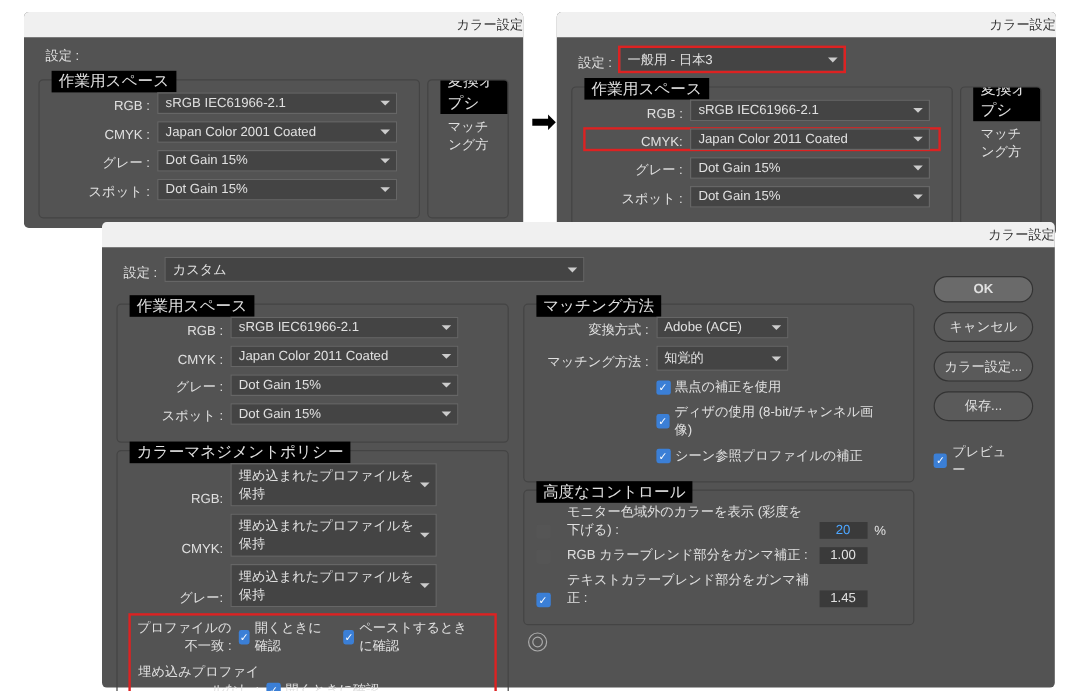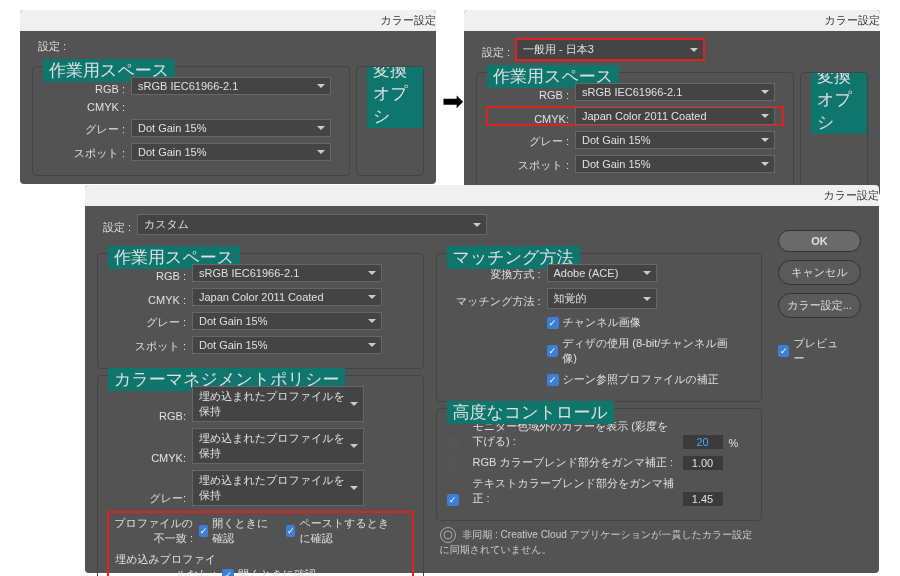--- a/index.html
+++ b/index.html
@@ -5,21 +5,21 @@
   * { box-sizing: border-box; margin: 0; padding: 0; }
   body { background: #fff; font-family: sans-serif; font-size: 11px; color: #e0e0e0; width: 900px; height: 576px; position: relative; }
   .panel { background: #535353; border-radius: 4px; position: absolute; }
   .titlebar { background: #f0f0f0; color: #333; text-align: right; padding: 3px 0; font-size: 11px; border-radius: 4px 4px 0 0; }
   .content { padding: 8px 12px; }
   .row { display: flex; align-items: flex-end; margin-bottom: 6px; }
   .lbl { text-align: right; padding-right: 6px; color: #e0e0e0; font-size: 11px; }
   .dd { background: #444; border: 1px solid #666; color: #e0e0e0; padding: 2px 18px 2px 6px; font-size: 11px; position: relative; display: inline-block; }
   .dd::after { content: ""; position: absolute; right: 5px; top: 50%; transform: translateY(-50%); border-left: 4px solid transparent; border-right: 4px solid transparent; border-top: 4px solid #ccc; }
   .group { border: 1px solid #444; border-radius: 4px; padding: 10px 10px 8px 10px; margin-top: 6px; position: relative; }
-  .group-title { position: absolute; top: -8px; left: 10px; background: #0f766e; padding: 0 6px; font-size: 17px; }
+  .group-title { position: absolute; top: -8px; left: 10px; background: #000000; padding: 0 6px; font-size: 13px; }
   .hi-red { outline: 2px solid #d22; outline-offset: -1px; }
   .arrow-big { position: absolute; font-size: 26px; color: #000; }
   .cols { display: flex; gap: 12px; }
   .col { flex: 1 1 0; }
   .btncol { width: 95px; padding: 16px 6px; }
   .btn { display: block; width: 100%; background: #5a5a5a; border: 1px solid #333; border-radius: 14px; color: #e0e0e0; padding: 4px 0; margin-bottom: 8px; font-size: 11px; text-align: center; }
   .btn.ok { background: #6a6a6a; font-weight: bold; }
   .chk { display: inline-flex; align-items: center; gap: 4px; margin-right: 14px; }
   .chk .box { width: 12px; height: 12px; background: #3b7fd6; border-radius: 2px; display: inline-flex; align-items: center; justify-content: center; color: #fff; font-size: 9px; }
   .chk .box.off { background: #555; color: transparent; }
@@ -39,20 +39,21 @@
     </div>
     <div style="display:flex; gap:6px;">
       <div class="group" style="flex:1">
         <span class="group-title">作業用スペース</span>
         <div class="row">
             <span class="lbl" style="width:88px">RGB :</span>
             <span class="dd" style="width:200px">sRGB IEC61966-2.1</span>
           </div>
         <div class="row">
             <span class="lbl" style="width:88px">CMYK :</span>
+            <span class="dd" style="width:200px">Japan Color 2001 Coated</span>
           </div>
         <div class="row">
             <span class="lbl" style="width:88px">グレー :</span>
             <span class="dd" style="width:200px">Dot Gain 15%</span>
           </div>
         <div class="row">
             <span class="lbl" style="width:88px">スポット :</span>
             <span class="dd" style="width:200px">Dot Gain 15%</span>
           </div>
       </div>
@@ -183,21 +184,21 @@
                 <span class="lbl" style="width:100px">変換方式 :</span>
                 <span class="dd" style="width:110px">Adobe (ACE)</span>
               </div>
             <div class="row">
                 <span class="lbl" style="width:100px">マッチング方法 :</span>
                 <span class="dd" style="width:110px">知覚的</span>
               </div>
             <div class="row" style="padding-left:100px">
                 <label class="chk">
                   <span class="box">✓</span>
-                  <span>チャンネル画像</span>
+                  <span>黒点の補正を使用</span>
                 </label>
               </div>
             <div class="row" style="padding-left:100px">
                 <label class="chk">
                   <span class="box">✓</span>
                   <span>ディザの使用 (8-bit/チャンネル画像)</span>
                 </label>
               </div>
             <div class="row" style="padding-left:100px">
                 <label class="chk">
@@ -226,29 +227,29 @@
             <div class="row">
                 <label class="chk">
                   <span class="box">✓</span>
                 </label>
                 <span class="lbl" style="width:210px;text-align:left">テキストカラーブレンド部分をガンマ補正 :</span>
                 <span class="val">1.45</span>
               </div>
           </div>
           <div style="padding:6px 4px; font-size:10px; color:#ccc;">
             <span class="sync-ico"></span>
-            <span>非同期 : Creative Cloud アプリケーションが一貫したカラー設定に同期されていません。</span>
           </div>
         </div>
       </div>
 
     </div>
     <div class="btncol">
       <span class="btn ok">OK</span>
       <span class="btn">キャンセル</span>
       <span class="btn">カラー設定...</span>
+      <span class="btn">保存...</span>
       <label class="chk" style="margin-top:10px">
           <span class="box">✓</span>
           <span>プレビュー</span>
         </label>
     </div>
   </div>
 </div>
 
 </body></html>

